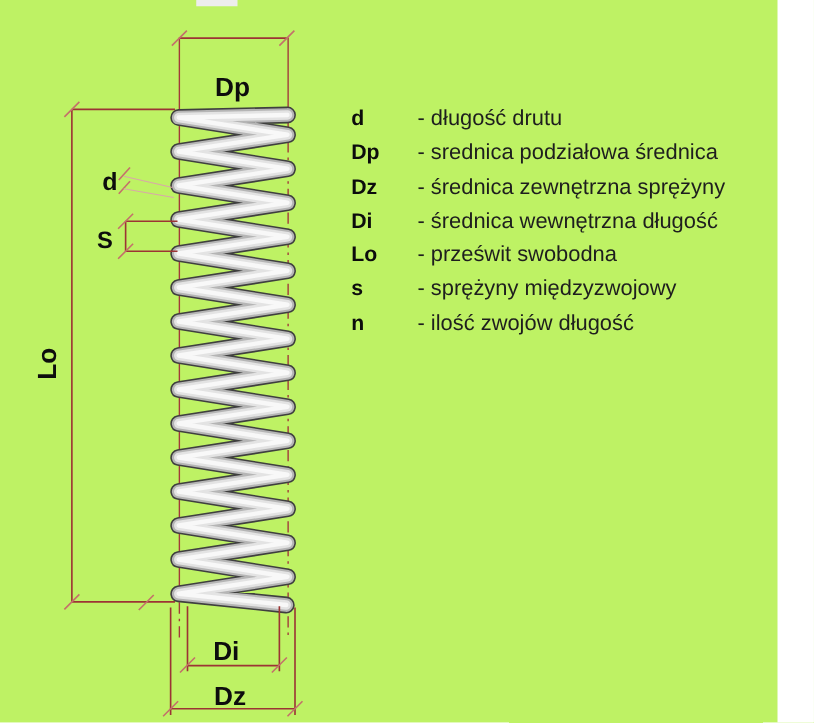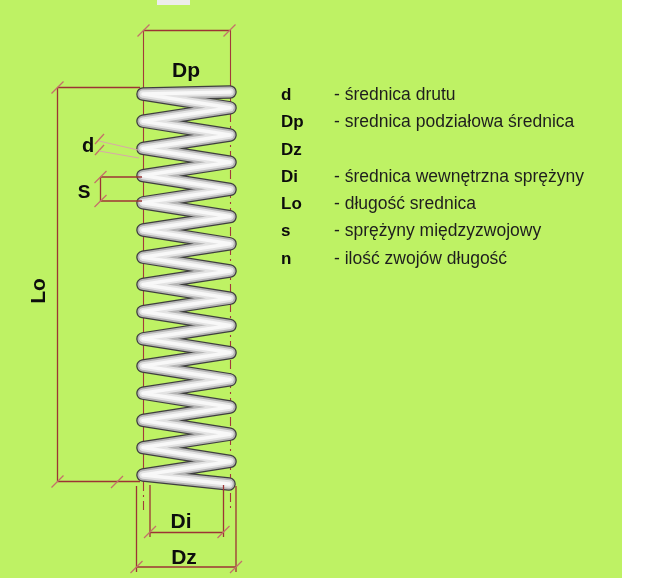--- a/index.html
+++ b/index.html
@@ -149,36 +149,37 @@
       <text class="dim-label" x="88" y="152" font-size="20" text-anchor="middle">d</text>
       <text class="dim-label" x="84" y="198" font-size="19" text-anchor="middle">S</text>
       <text class="dim-label" x="181" y="528" font-size="21" text-anchor="middle">Di</text>
       <text class="dim-label" x="184" y="564" font-size="21" text-anchor="middle">Dz</text>
     </g>
   </svg>
 
   <div class="legend">
     <div class="legend-row">
       <span class="legend-term">d</span>
-      <span class="legend-desc">- średnica drutu</span>
+      <span class="legend-desc">- długość drutu</span>
     </div>
     <div class="legend-row">
       <span class="legend-term">Dp</span>
       <span class="legend-desc">- srednica podziałowa średnica</span>
     </div>
     <div class="legend-row">
       <span class="legend-term">Dz</span>
+      <span class="legend-desc">- średnica zewnętrzna sprężyny</span>
     </div>
     <div class="legend-row">
       <span class="legend-term">Di</span>
-      <span class="legend-desc">- średnica wewnętrzna sprężyny</span>
+      <span class="legend-desc">- średnica wewnętrzna długość</span>
     </div>
     <div class="legend-row">
       <span class="legend-term">Lo</span>
-      <span class="legend-desc">- długość srednica</span>
+      <span class="legend-desc">- prześwit swobodna</span>
     </div>
     <div class="legend-row">
       <span class="legend-term">s</span>
       <span class="legend-desc">- sprężyny międzyzwojowy</span>
     </div>
     <div class="legend-row">
       <span class="legend-term">n</span>
       <span class="legend-desc">- ilość zwojów długość</span>
     </div>
   </div>

